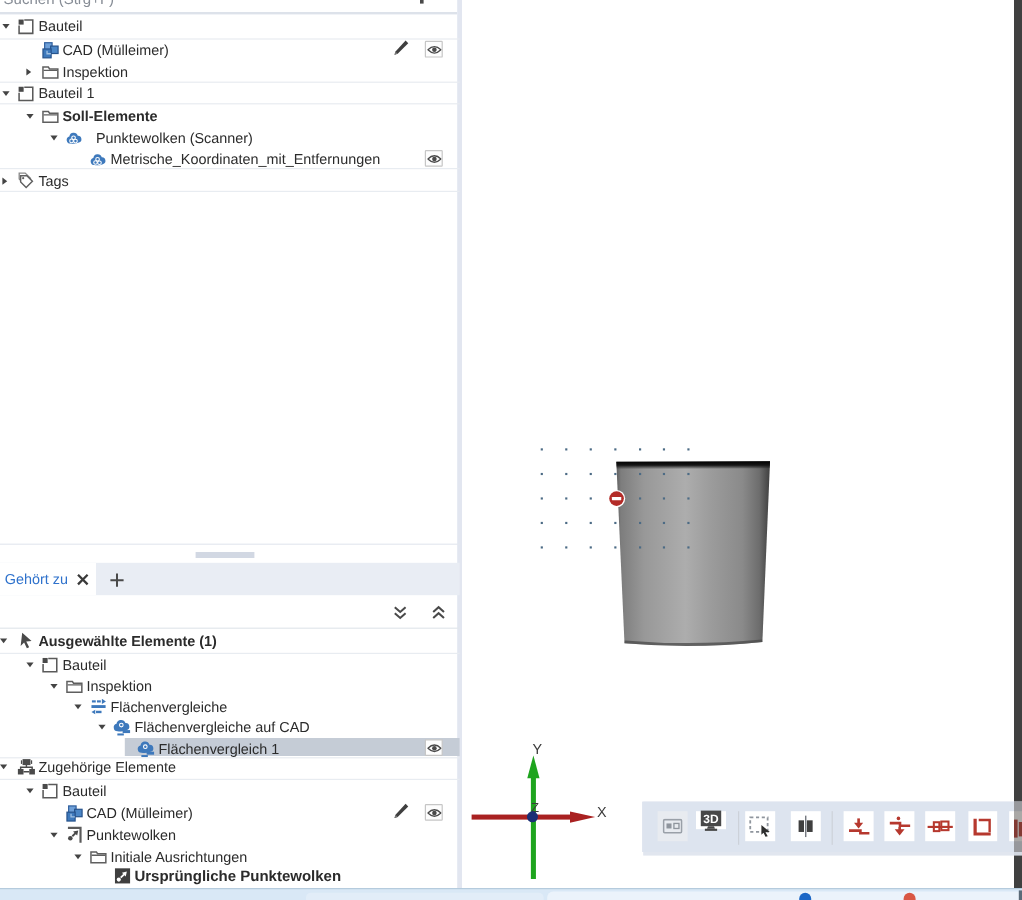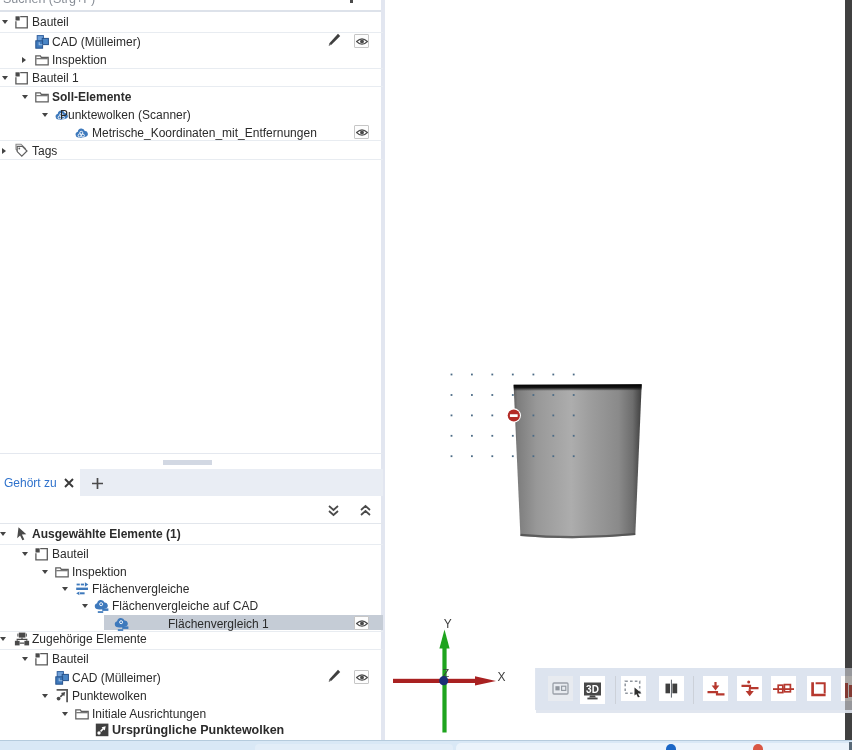--- a/index.html
+++ b/index.html
@@ -102,21 +102,21 @@
 <div class="abs" style="left:535px;top:668px;width:317px;height:42px;background:rgba(221,227,238,0.90);"></div>
 <div class="abs" style="left:615px;top:676px;width:1px;height:28px;background:#ccd1d9;"></div>
 <div class="abs" style="left:693px;top:676px;width:1px;height:28px;background:#ccd1d9;"></div>
 <div class="abs" style="left:547.5px;top:676px;width:25px;height:25px;background:#e8ebf0;display:flex;align-items:center;justify-content:center;">
     <svg width="17" height="13" viewBox="0 0 17 13">
       <rect x="1" y="1" width="15" height="11" rx="1" fill="none" stroke="#9aa0a8" stroke-width="1.3"></rect>
       <rect x="3.4" y="4.2" width="4.2" height="4.2" fill="#8f959d"></rect>
       <rect x="9.6" y="4.2" width="4.2" height="4.2" fill="none" stroke="#8f959d" stroke-width="1.1"></rect>
     </svg>
   </div>
-<div class="abs" style="left:579.5px;top:676px;width:25px;height:28px;background:#ffffff;display:flex;align-items:center;justify-content:center;">
+<div class="abs" style="left:579.5px;top:676px;width:25px;height:15px;background:#ffffff;display:flex;align-items:center;justify-content:center;">
     <svg width="19" height="19" viewBox="0 0 19 19">
       <rect x="1" y="1.5" width="17" height="13" fill="#484848"></rect>
       <path d="M 7 14.5 L 12 14.5 L 12.8 16.6 L 6.2 16.6 Z" fill="#484848"></path>
       <rect x="4.4" y="16.6" width="10.2" height="1.8" fill="#484848"></rect>
       <text x="9.5" y="11.6" font-size="10" font-weight="bold" fill="#fff" text-anchor="middle" font-family="Liberation Sans">3D</text>
     </svg>
   </div>
 <div class="abs" style="left:620.5px;top:676px;width:25px;height:25px;background:#ffffff;display:flex;align-items:center;justify-content:center;">
     <svg width="19" height="18" viewBox="0 0 19 18">
       <rect x="1.2" y="1.2" width="14.5" height="12" fill="none" stroke="#8f959d" stroke-width="1.5" stroke-dasharray="2.6 2.2"></rect>
@@ -228,21 +228,21 @@
 <div class="abs" style="left:52px;top:90px;font-size:12px;font-weight:bold;color:#2b2b2b;white-space:nowrap;">Soll-Elemente</div>
 <div class="abs tdown" style="left:42px;top:113px;"></div>
 <div class="abs" style="left:54px;top:107px;width:16px;height:16px;">
     <svg width="16" height="16" viewBox="0 0 16 16">
       <path d="M4.6 12.6 a3 3 0 0 1 -0.8-5.9 a3.6 3.6 0 0 1 7-0.6 a2.9 2.9 0 0 1 0.9 5.7 q-3.5 1.4-7.1 0.8 Z" fill="#3e79bc"></path>
       <circle cx="5.6" cy="10.4" r="1.5" fill="none" stroke="#fff" stroke-width="0.9"></circle>
       <circle cx="8.9" cy="10.6" r="1.5" fill="none" stroke="#fff" stroke-width="0.9"></circle>
       <circle cx="7.3" cy="7.8" r="1.5" fill="none" stroke="#fff" stroke-width="0.9"></circle>
     </svg>
   </div>
-<div class="abs" style="left:60px;top:108px;font-size:12px;font-weight:normal;color:#2b2b2b;white-space:nowrap;">Punktewolken (Scanner)</div>
+<div class="abs" style="left:80px;top:108px;font-size:12px;font-weight:normal;color:#2b2b2b;white-space:nowrap;">Punktewolken (Scanner)</div>
 <div class="abs" style="left:74px;top:125px;width:16px;height:16px;">
     <svg width="16" height="16" viewBox="0 0 16 16">
       <path d="M4.6 12.6 a3 3 0 0 1 -0.8-5.9 a3.6 3.6 0 0 1 7-0.6 a2.9 2.9 0 0 1 0.9 5.7 q-3.5 1.4-7.1 0.8 Z" fill="#3e79bc"></path>
       <circle cx="5.6" cy="10.4" r="1.5" fill="none" stroke="#fff" stroke-width="0.9"></circle>
       <circle cx="8.9" cy="10.6" r="1.5" fill="none" stroke="#fff" stroke-width="0.9"></circle>
       <circle cx="7.3" cy="7.8" r="1.5" fill="none" stroke="#fff" stroke-width="0.9"></circle>
     </svg>
   </div>
 <div class="abs" style="left:92px;top:126px;font-size:12px;font-weight:normal;color:#2b2b2b;white-space:nowrap;">Metrische_Koordinaten_mit_Entfernungen</div>
 <div class="eyebox" style="left:354px;top:125px;">
@@ -310,21 +310,21 @@
 <div class="abs" style="left:112px;top:599px;font-size:12px;font-weight:normal;color:#2b2b2b;white-space:nowrap;">Flächenvergleiche auf CAD</div>
 <div class="abs" style="left:104px;top:615px;width:279px;height:15px;background:#c5ccd6;"></div>
 <div class="abs" style="left:114px;top:616px;width:16px;height:16px;">
     <svg width="16" height="16" viewBox="0 0 16 16">
       <path d="M3.9 11.3 a3.1 3.1 0 0 1 -0.8-6.1 a3.8 3.8 0 0 1 7.4-0.6 a3.0 3.0 0 0 1 1.0 5.9 q-3.7 1.5-7.6 0.8 Z" fill="#3e79bc"></path>
       <circle cx="7.1" cy="6.2" r="1.5" fill="none" stroke="#fff" stroke-width="0.9"></circle>
       <rect x="8.2" y="10.4" width="6.2" height="2.5" fill="#3e79bc"></rect>
       <rect x="3.8" y="13.2" width="5.4" height="1.7" fill="#3e79bc"></rect>
     </svg>
   </div>
-<div class="abs" style="left:132px;top:617px;font-size:12px;font-weight:normal;color:#2b2b2b;white-space:nowrap;margin-left:36px;">Flächenvergleich 1</div>
+<div class="abs" style="left:132px;top:617px;font-size:12px;font-weight:normal;color:#2b2b2b;white-space:nowrap;">Flächenvergleich 1</div>
 <div class="eyebox" style="left:354px;top:616px;">
     <svg width="12" height="9" viewBox="0 0 12 9">
       <path d="M 0.6 4.5 Q 6 -0.9 11.4 4.5 Q 6 9.9 0.6 4.5 Z" fill="none" stroke="#4a4a4a" stroke-width="1.1"></path>
       <circle cx="6" cy="4.5" r="1.9" fill="#4a4a4a"></circle>
     </svg>
   </div>
 <div class="abs" style="left:0px;top:631px;width:383px;height:1px;background:#e8ecf1;"></div>
 <div class="abs tdown" style="left:0px;top:637px;"></div>
 <div class="abs" style="left:14px;top:631px;width:16px;height:16px;">
     <svg width="16" height="16" viewBox="0 0 16 16">

